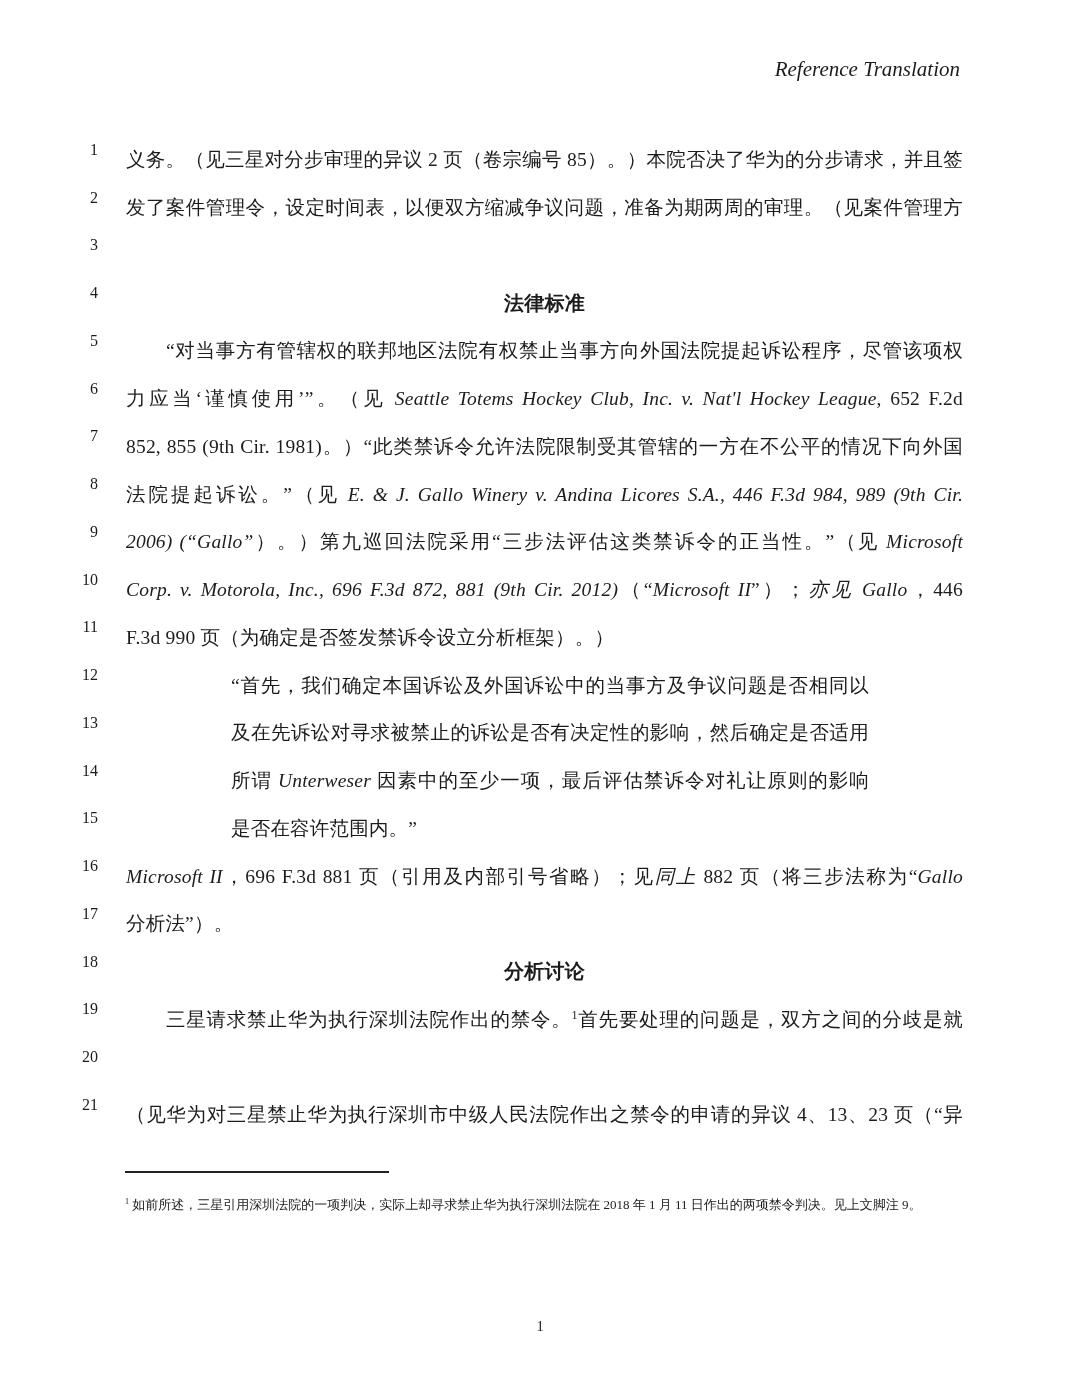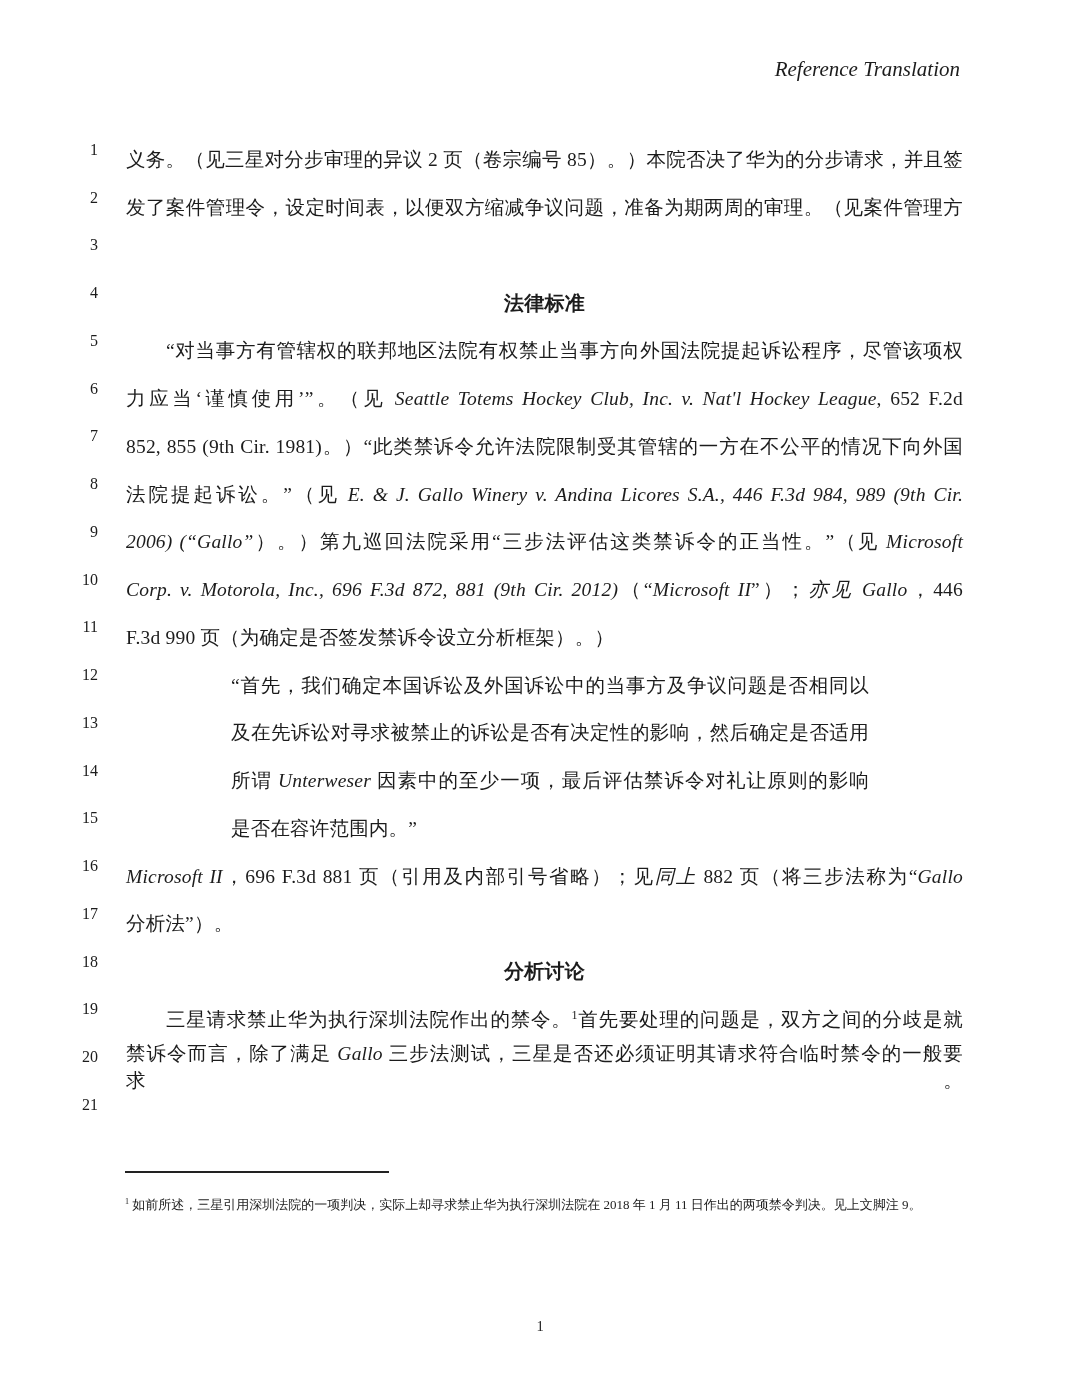--- a/index.html
+++ b/index.html
@@ -167,24 +167,24 @@
       <div class="row heading">
         <span class="num">18</span>
         <span class="content"><span>分析讨论</span></span>
       </div>
       <div class="row body indent">
         <span class="num">19</span>
         <span class="content"><span>三星请求禁止华为执行深圳法院作出的禁令。</span><sup>1</sup><span>首先要处理的问题是，双方之间的分歧是就</span></span>
       </div>
       <div class="row body">
         <span class="num">20</span>
-        <span class="content"><span>禁诉令而言，除了满足 </span><i>Gallo</i><span> 三步法测试，三星是否还必须证明其请求符合临时禁令的一般要求。</span></span>
       </div>
       <div class="row body">
         <span class="num">21</span>
+        <span class="content"><span>（见华为对三星禁止华为执行深圳市中级人民法院作出之禁令的申请的异议 4、13、23 页（“异</span></span>
       </div>
     </div>
 
   <div class="footnote-rule"></div>
   <div class="footnote-text"><sup>1</sup><span> 如前所述，三星引用深圳法院的一项判决，实际上却寻求禁止华为执行深圳法院在 2018 年 1 月 11 日作出的两项禁令判决。见上文脚注 9。</span></div>
 
   <div class="page-number">1</div>
 </div>
 
 </body></html>

